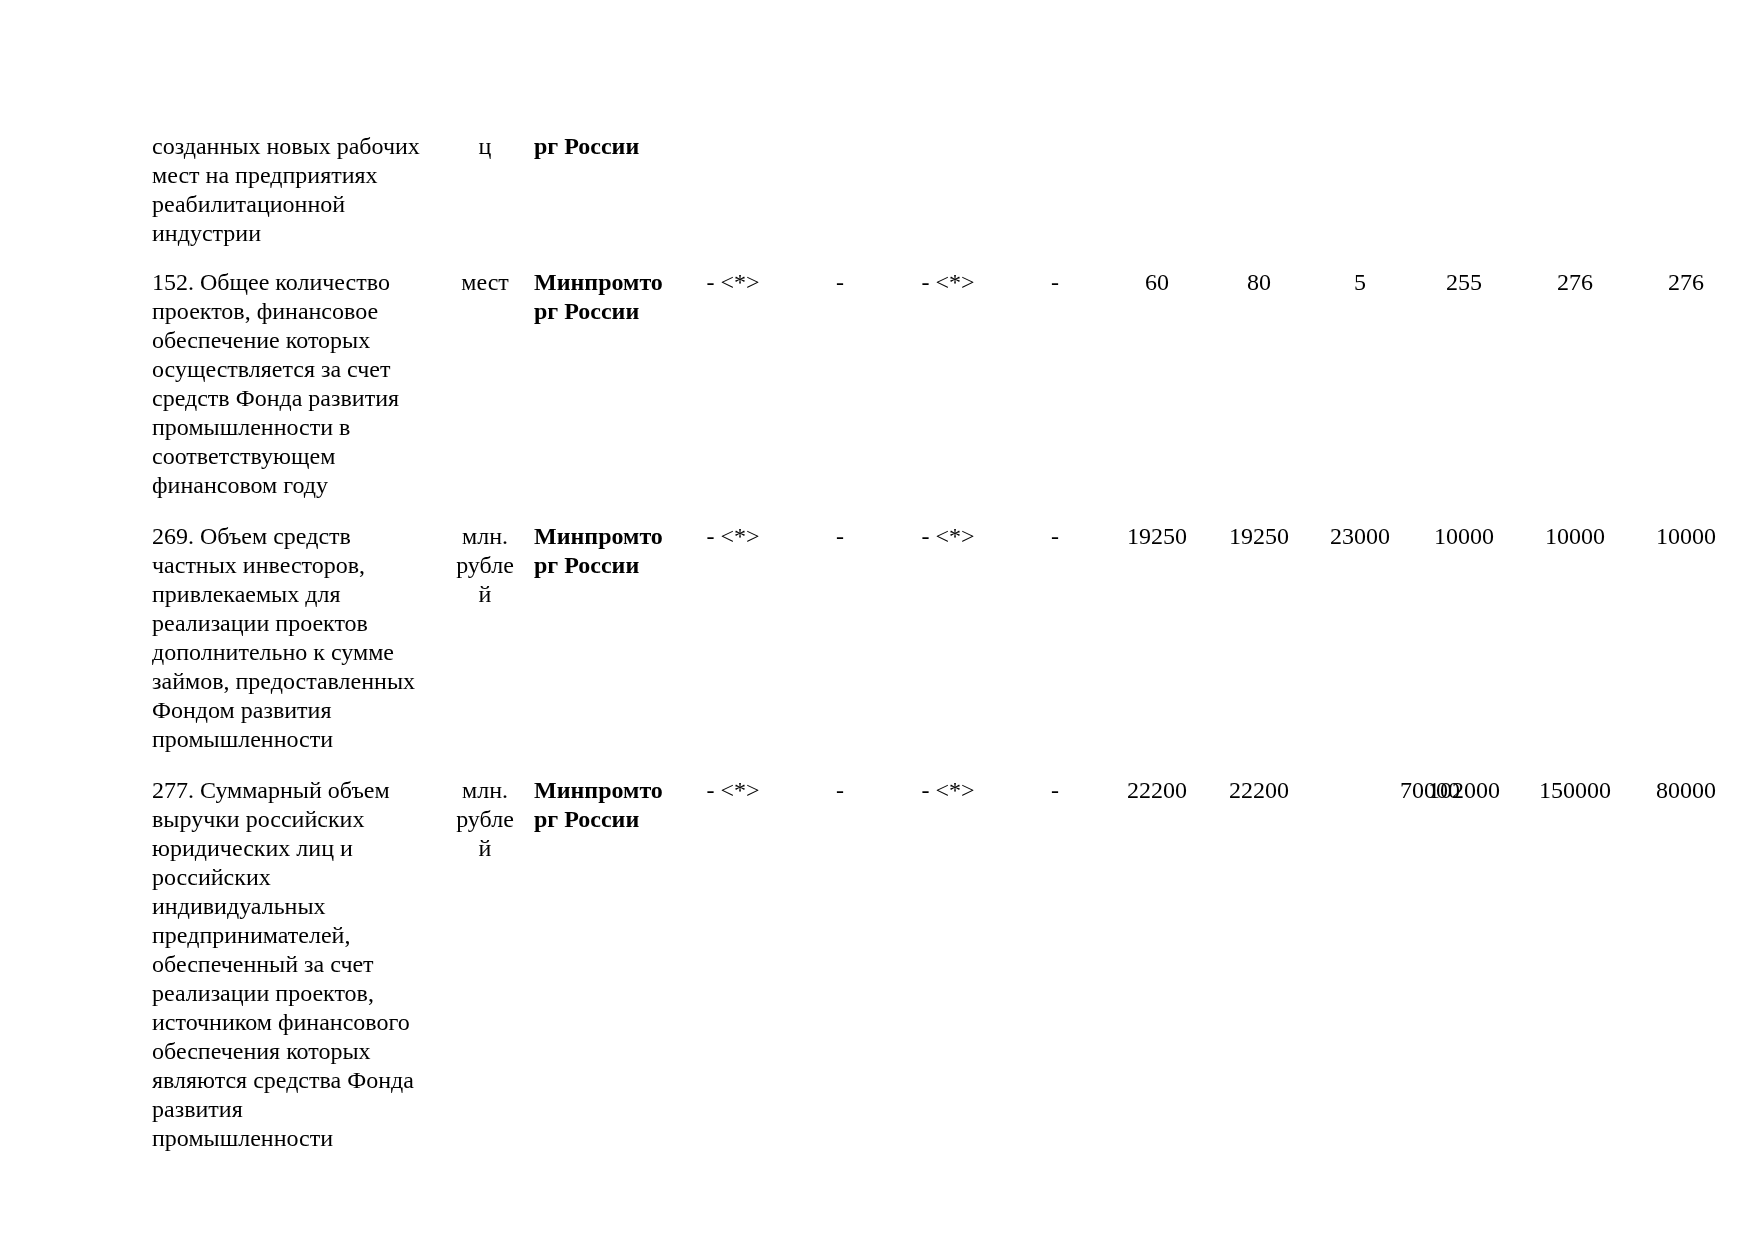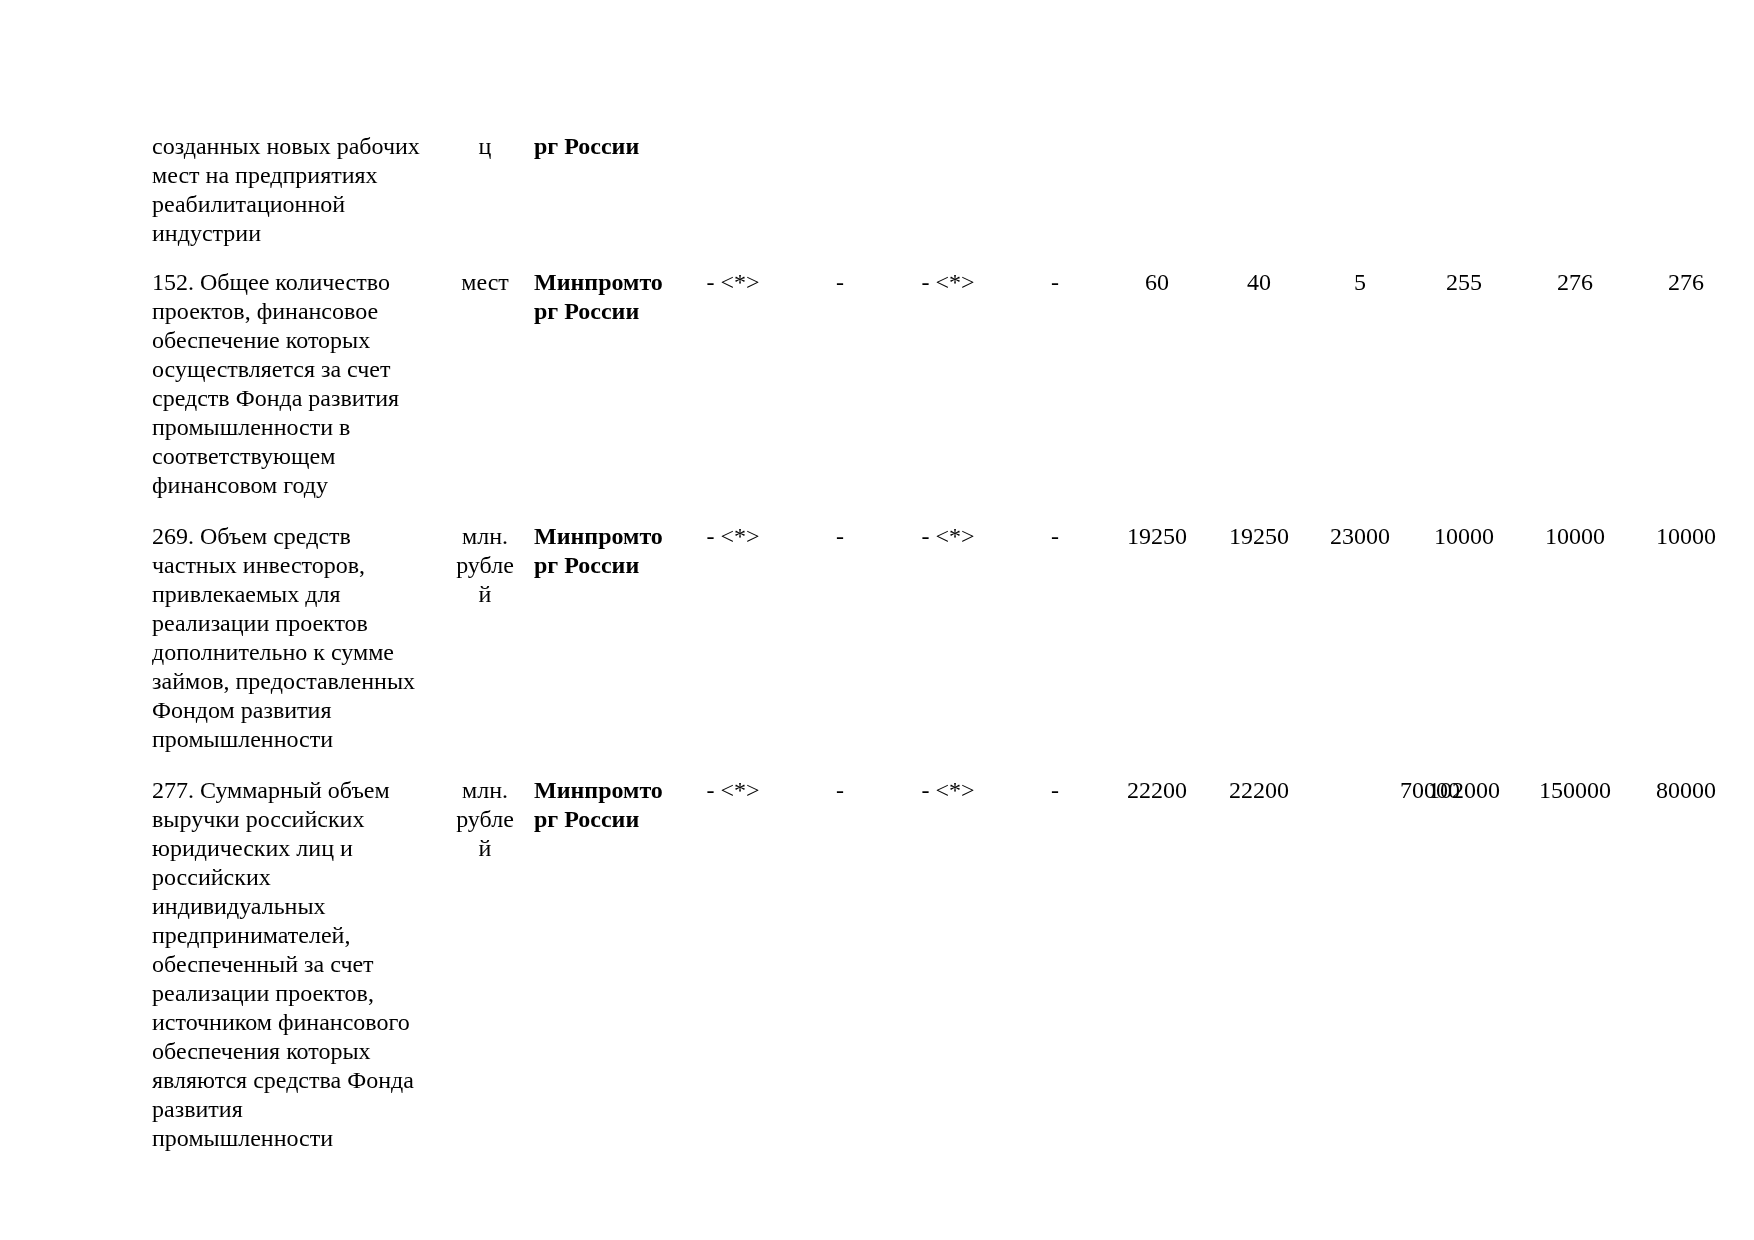--- a/index.html
+++ b/index.html
@@ -37,21 +37,21 @@
 соответствующем
 финансовом году</div>
     <div class="cell c-unit">мест</div>
     <div class="cell c-min">Минпромто
 рг России</div>
     <div class="cell c-val" style="left:678px;">- &lt;*&gt;</div>
     <div class="cell c-val" style="left:785px;">-</div>
     <div class="cell c-val" style="left:893px;">- &lt;*&gt;</div>
     <div class="cell c-val" style="left:1000px;">-</div>
     <div class="cell c-val" style="left:1102px;">60</div>
-    <div class="cell c-val" style="left:1204px;">40</div>
+    <div class="cell c-val" style="left:1204px;">80</div>
     <div class="cell c-val" style="left:1305px;">5</div>
     <div class="cell c-val" style="left:1409px;">255</div>
     <div class="cell c-val" style="left:1520px;">276</div>
     <div class="cell c-val" style="left:1631px;">276</div>
   </div>
 
   <div class="row" style="top:522px;">
     <div class="cell c-name">269. Объем средств
 частных инвесторов,
 привлекаемых для

